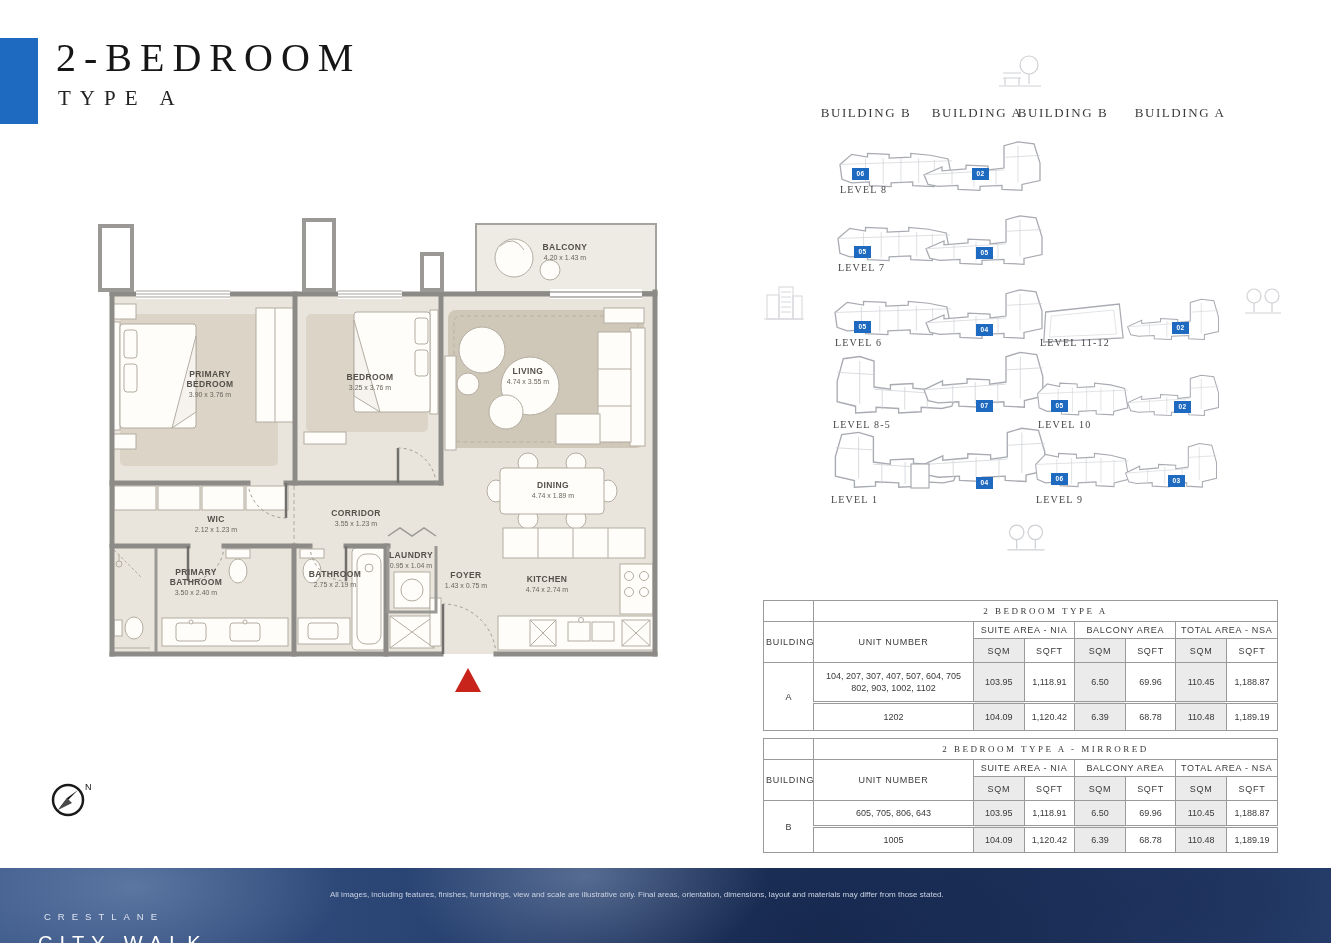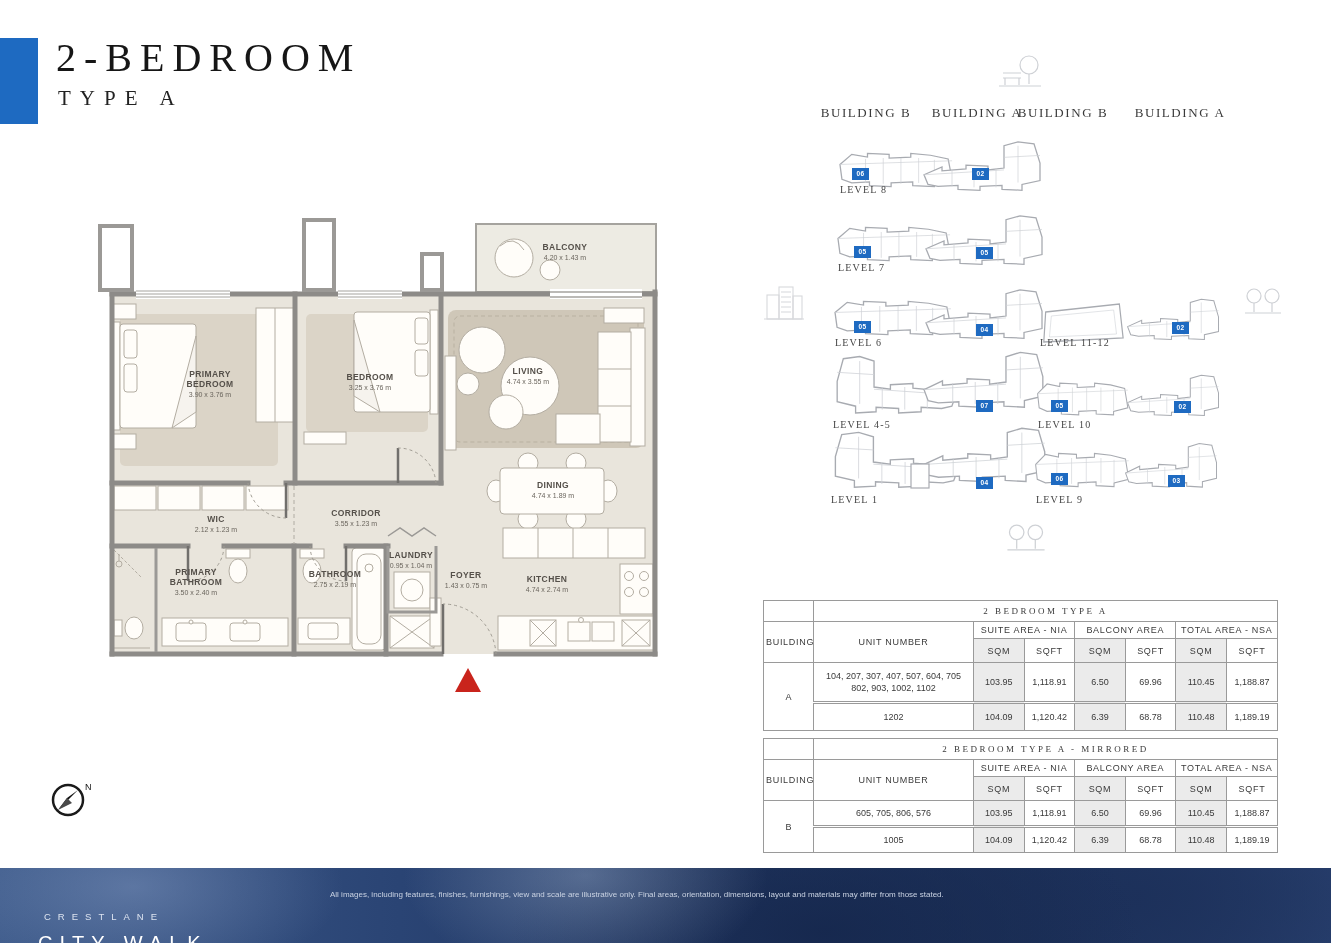--- a/index.html
+++ b/index.html
@@ -400,21 +400,21 @@
 <div class="unitbox" style="left:976px;top:477px">04</div>
 <div class="unitbox" style="left:1172px;top:322px">02</div>
 <div class="unitbox" style="left:1051px;top:400px">05</div>
 <div class="unitbox" style="left:1174px;top:401px">02</div>
 <div class="unitbox" style="left:1051px;top:473px">06</div>
 <div class="unitbox" style="left:1168px;top:475px">03</div>
 
 <div class="kp-level" style="left:840px;top:184px">LEVEL 8</div>
 <div class="kp-level" style="left:838px;top:262px">LEVEL 7</div>
 <div class="kp-level" style="left:835px;top:337px">LEVEL 6</div>
-<div class="kp-level" style="left:833px;top:419px">LEVEL 4-5</div>
+<div class="kp-level" style="left:833px;top:419px">LEVEL 8-5</div>
 <div class="kp-level" style="left:831px;top:494px">LEVEL 1</div>
 <div class="kp-level" style="left:1040px;top:337px">LEVEL 11-12</div>
 <div class="kp-level" style="left:1038px;top:419px">LEVEL 10</div>
 <div class="kp-level" style="left:1036px;top:494px">LEVEL 9</div>
 
 <table class="spec" style="left:763px;top:600px;width:514px">
   <colgroup>
       <col style="width:50px">
       <col style="width:160px">
       <col style="width:50.6px">
@@ -493,21 +493,21 @@
   <tr>
     <td class="t-sub shade">SQM</td>
         <td class="t-sub">SQFT</td>
     <td class="t-sub shade">SQM</td>
         <td class="t-sub">SQFT</td>
     <td class="t-sub shade">SQM</td>
         <td class="t-sub">SQFT</td>
   </tr>
   <tr style="height:26px">
     <td rowspan="2">B</td>
-    <td class="units">605, 705, 806, 576</td>
+    <td class="units">605, 705, 806, 643</td>
     <td class="shade">103.95</td>
         <td>1,118.91</td>
     <td class="shade">6.50</td>
         <td>69.96</td>
     <td class="shade">110.45</td>
         <td>1,188.87</td>
   </tr>
   <tr class="sep" style="height:26px">
     <td class="units">1005</td>
     <td class="shade">104.09</td>

